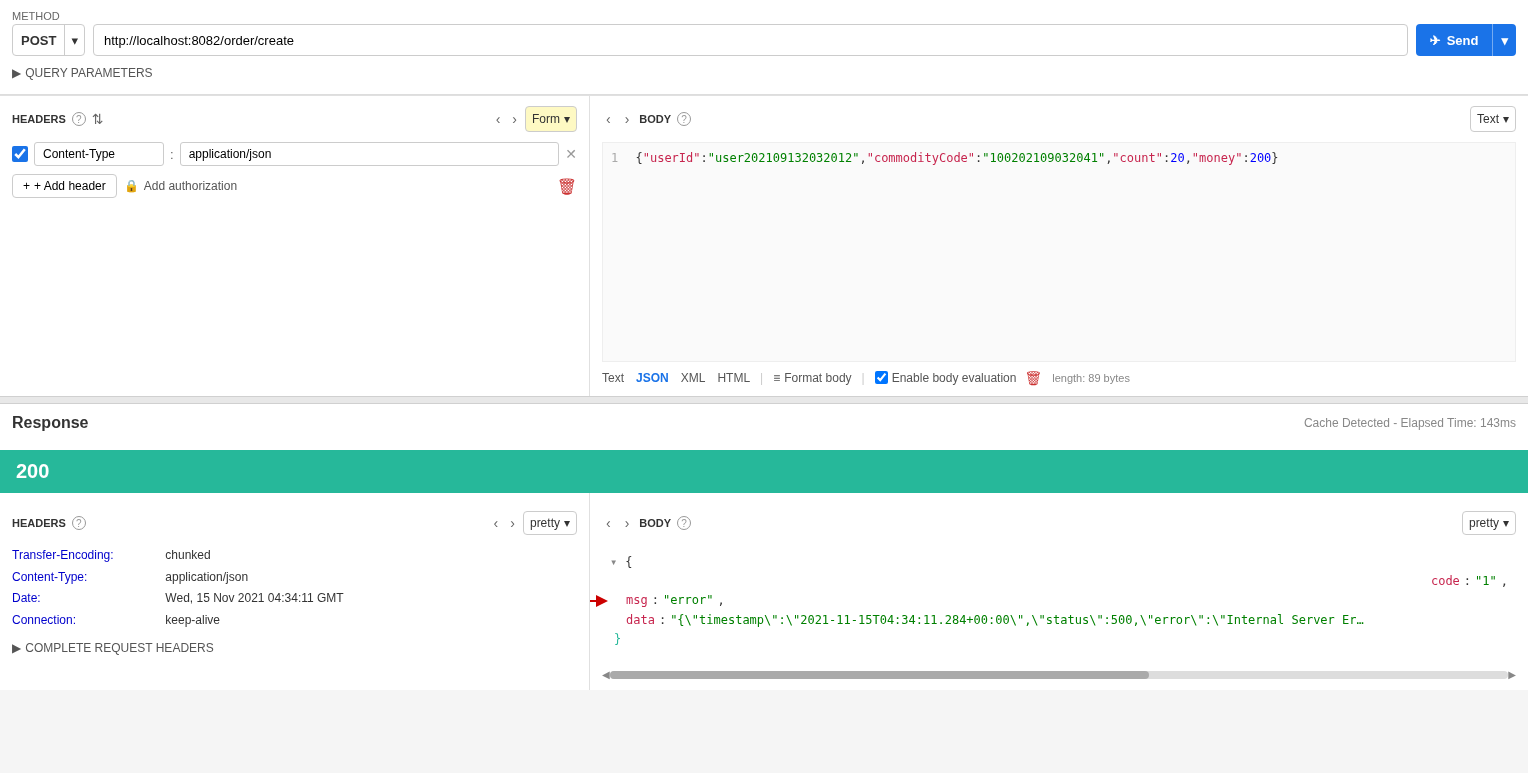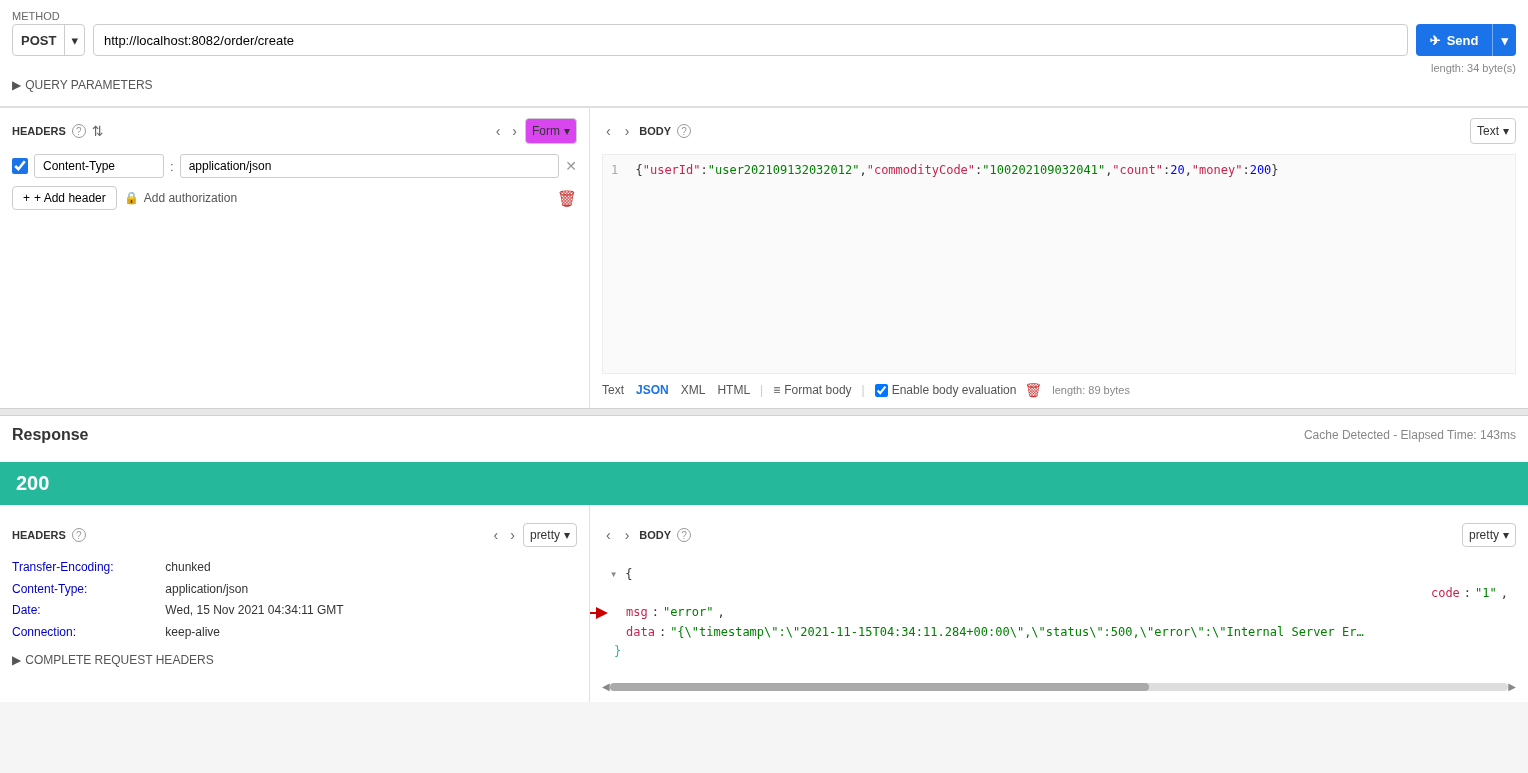--- a/index.html
+++ b/index.html
@@ -28,21 +28,21 @@
     .request-panels { display: flex; border-top: 1px solid #e0e0e0; }
     .left-panel { width: 590px; border-right: 1px solid #e0e0e0; padding: 10px 12px; background: #fff; }
     .right-panel { flex: 1; padding: 10px 12px; background: #fff; }
 
     .panel-header { display: flex; align-items: center; gap: 6px; margin-bottom: 10px; }
     .panel-title { font-size: 11px; font-weight: bold; color: #333; text-transform: uppercase; }
     .help-icon { width: 14px; height: 14px; border-radius: 50%; border: 1px solid #999; display: inline-flex; align-items: center; justify-content: center; font-size: 10px; color: #999; cursor: pointer; }
     .sort-icon { font-size: 14px; color: #666; cursor: pointer; }
     .panel-header-right { margin-left: auto; display: flex; align-items: center; gap: 4px; }
 
-    .format-select { border: 1px solid #ccc; border-radius: 4px; padding: 2px 6px; font-size: 12px; background: #d946ef; cursor: pointer; display: flex; align-items: center; gap: 4px; height: 26px; }
+    .format-select { border: 1px solid #ccc; border-radius: 4px; padding: 2px 6px; font-size: 12px; background: #fef9c3; cursor: pointer; display: flex; align-items: center; gap: 4px; height: 26px; }
     .nav-arrow { background: none; border: none; cursor: pointer; font-size: 14px; color: #666; padding: 0 4px; }
 
     .header-row { display: flex; align-items: center; gap: 6px; margin-bottom: 8px; }
     .header-checkbox { width: 16px; height: 16px; accent-color: #1a73e8; cursor: pointer; }
     .header-key-input { border: 1px solid #ccc; border-radius: 3px; padding: 4px 8px; font-size: 12px; width: 130px; }
     .header-colon { color: #666; }
     .header-val-input { border: 1px solid #ccc; border-radius: 3px; padding: 4px 8px; font-size: 12px; flex: 1; }
     .header-delete { background: none; border: none; cursor: pointer; color: #999; font-size: 14px; }
 
     .add-header-btn { border: 1px solid #ccc; border-radius: 4px; padding: 4px 10px; font-size: 12px; background: #fff; cursor: pointer; display: flex; align-items: center; gap: 4px; }
@@ -53,21 +53,21 @@
     .line-number { color: #aaa; margin-right: 10px; user-select: none; }
     .json-brace { color: #333; }
     .json-key { color: #c7254e; }
     .json-string { color: #008000; }
     .json-number { color: #0000ff; }
 
     .body-footer { display: flex; align-items: center; gap: 8px; margin-top: 8px; font-size: 12px; color: #555; }
     .body-tab { cursor: pointer; color: #555; }
     .body-tab.active { color: #1a73e8; font-weight: bold; }
     .format-body-btn { cursor: pointer; color: #555; display: flex; align-items: center; gap: 4px; }
-    .enable-eval { display: flex; align-items: center; gap: 4px; cursor: pointer; }
+    .enable-eval { display: flex; align-items: flex-start; gap: 4px; cursor: pointer; }
     .body-length { margin-left: auto; font-size: 11px; color: #888; }
     .delete-body-btn { color: #cc3333; font-size: 14px; cursor: pointer; margin-right: 4px; }
 
     .divider { height: 8px; background: #e8e8e8; border-top: 1px solid #d0d0d0; border-bottom: 1px solid #d0d0d0; }
 
     .response-section { background: #fff; padding: 10px 12px; }
     .response-header-row { display: flex; align-items: center; justify-content: space-between; margin-bottom: 8px; }
     .response-title { font-size: 16px; font-weight: bold; color: #333; }
     .cache-info { font-size: 12px; color: #888; }
 
@@ -122,21 +122,20 @@
       <input class="url-input" type="text" value="http://localhost:8082/order/create" style="">
     </div>
     <button class="send-btn">
       <span class="send-btn-main">
         <span>✈</span>
         <span>Send</span>
       </span>
       <span class="send-btn-arrow">▾</span>
     </button>
   </div>
-  <div class="length-info">length: 34 byte(s)</div>
   <div class="query-params-row">
     <span>▶</span>
     <span>QUERY PARAMETERS</span>
   </div>
 </div>
 
 <div class="request-panels">
 
   <div class="left-panel">
     <div class="panel-header">

